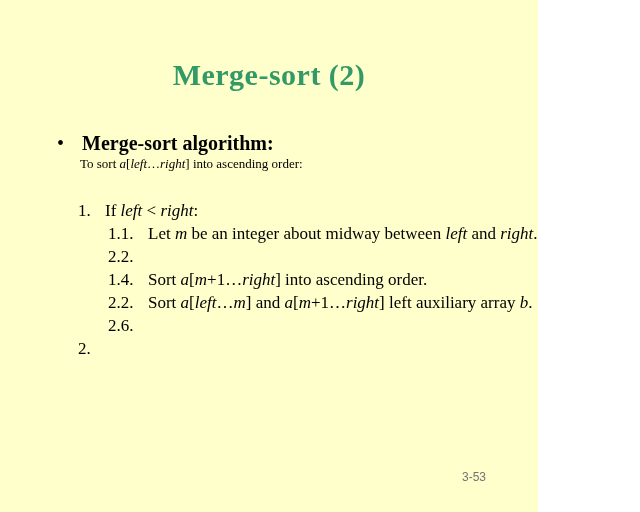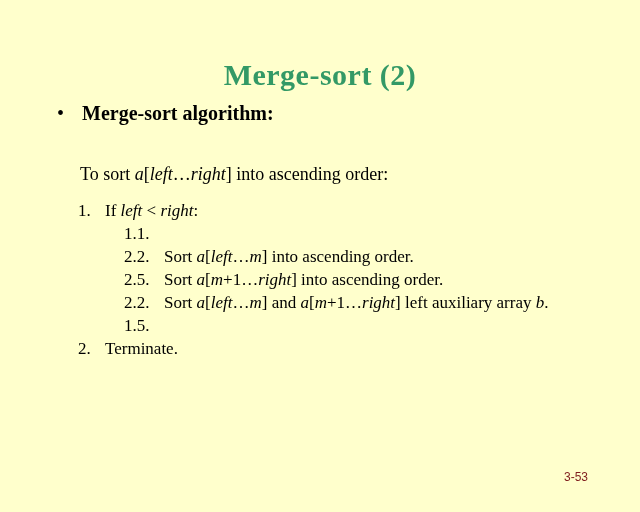--- a/index.html
+++ b/index.html
@@ -1,76 +1,76 @@
 <!DOCTYPE html>
 <html><head>
 <meta charset="utf-8">
 <style>
   html, body { margin: 0; padding: 0; }
   .slide {
     position: relative;
-    width: 640px;
+    width: 538px;
     height: 512px;
     background: #FFFFCC;
     font-family: "Liberation Serif", "DejaVu Serif", serif;
     color: #000000;
     overflow: hidden;
   }
   .title {
     position: absolute;
     top: 58px;
     left: 0;
     width: 100%;
     text-align: center;
     font-size: 30px;
     font-weight: bold;
     color: #339966;
     letter-spacing: 0.5px;
   }
   .bullet-row {
     position: absolute;
-    top: 102px;
+    top: 132px;
     left: 57px;
     font-size: 20px;
     font-weight: bold;
   }
   .bullet-row .marker {
     display: inline-block;
     width: 25px;
     font-weight: normal;
   }
   .intro {
     position: absolute;
-    top: 164px;
+    top: 156px;
     left: 80px;
-    font-size: 18px;
+    font-size: 13px;
   }
   .steps {
     position: absolute;
     top: 199px;
     left: 78px;
     font-size: 17px;
   }
   .step {
     display: flex;
     line-height: 23px;
     white-space: nowrap;
   }
   .step.level1 .num { width: 27px; }
-  .step.level2 { margin-left: 46px; }
+  .step.level2 { margin-left: 30px; }
   .step.level2 .num { width: 40px; }
   .num { flex: 0 0 auto; }
   em { font-style: italic; }
   .page-number {
     position: absolute;
     top: 470px;
     right: 52px;
     font-size: 12px;
     font-family: "Liberation Sans", "DejaVu Sans", sans-serif;
-    color: #7f1d1d;
+    color: #737373;
   }
 </style>
 </head>
 <body>
 
 <div class="slide">
   <div class="title">Merge-sort (2)</div>
 
   <div class="bullet-row">
     <span class="marker">•</span><span>Merge-sort algorithm:</span>
@@ -78,36 +78,35 @@
 
   <div class="intro"><span>To sort </span><em>a</em><span>[</span><em>left</em><span>…</span><em>right</em><span>] into ascending order:</span></div>
 
   <div class="steps" id="steps">
       <div class="step level1">
         <span class="num">1.</span>
         <span class="content"><span>If </span><em>left</em><span> &lt; </span><em>right</em><span>:</span></span>
       </div>
       <div class="step level2">
         <span class="num">1.1.</span>
+        <span class="content"><span>Let </span><em>m</em><span> be an integer about midway between </span><em>left</em><span> and </span><em>right</em><span>.</span></span>
       </div>
       <div class="step level2">
         <span class="num">2.2.</span>
-        <span class="content"><span>Sort </span><em>a</em><span>[</span><em>left</em><span>…</span><em>m</em><span>] into ascending order.</span></span>
       </div>
       <div class="step level2">
-        <span class="num">2.5.</span>
+        <span class="num">1.4.</span>
         <span class="content"><span>Sort </span><em>a</em><span>[</span><em>m</em><span>+1…</span><em>right</em><span>] into ascending order.</span></span>
       </div>
       <div class="step level2">
         <span class="num">2.2.</span>
         <span class="content"><span>Sort </span><em>a</em><span>[</span><em>left</em><span>…</span><em>m</em><span>] and </span><em>a</em><span>[</span><em>m</em><span>+1…</span><em>right</em><span>] left auxiliary array </span><em>b</em><span>.</span></span>
       </div>
       <div class="step level2">
-        <span class="num">1.5.</span>
+        <span class="num">2.6.</span>
       </div>
       <div class="step level1">
         <span class="num">2.</span>
-        <span class="content"><span>Terminate.</span></span>
       </div>
     </div>
 
   <div class="page-number">3-53</div>
 </div>
 
 </body></html>

